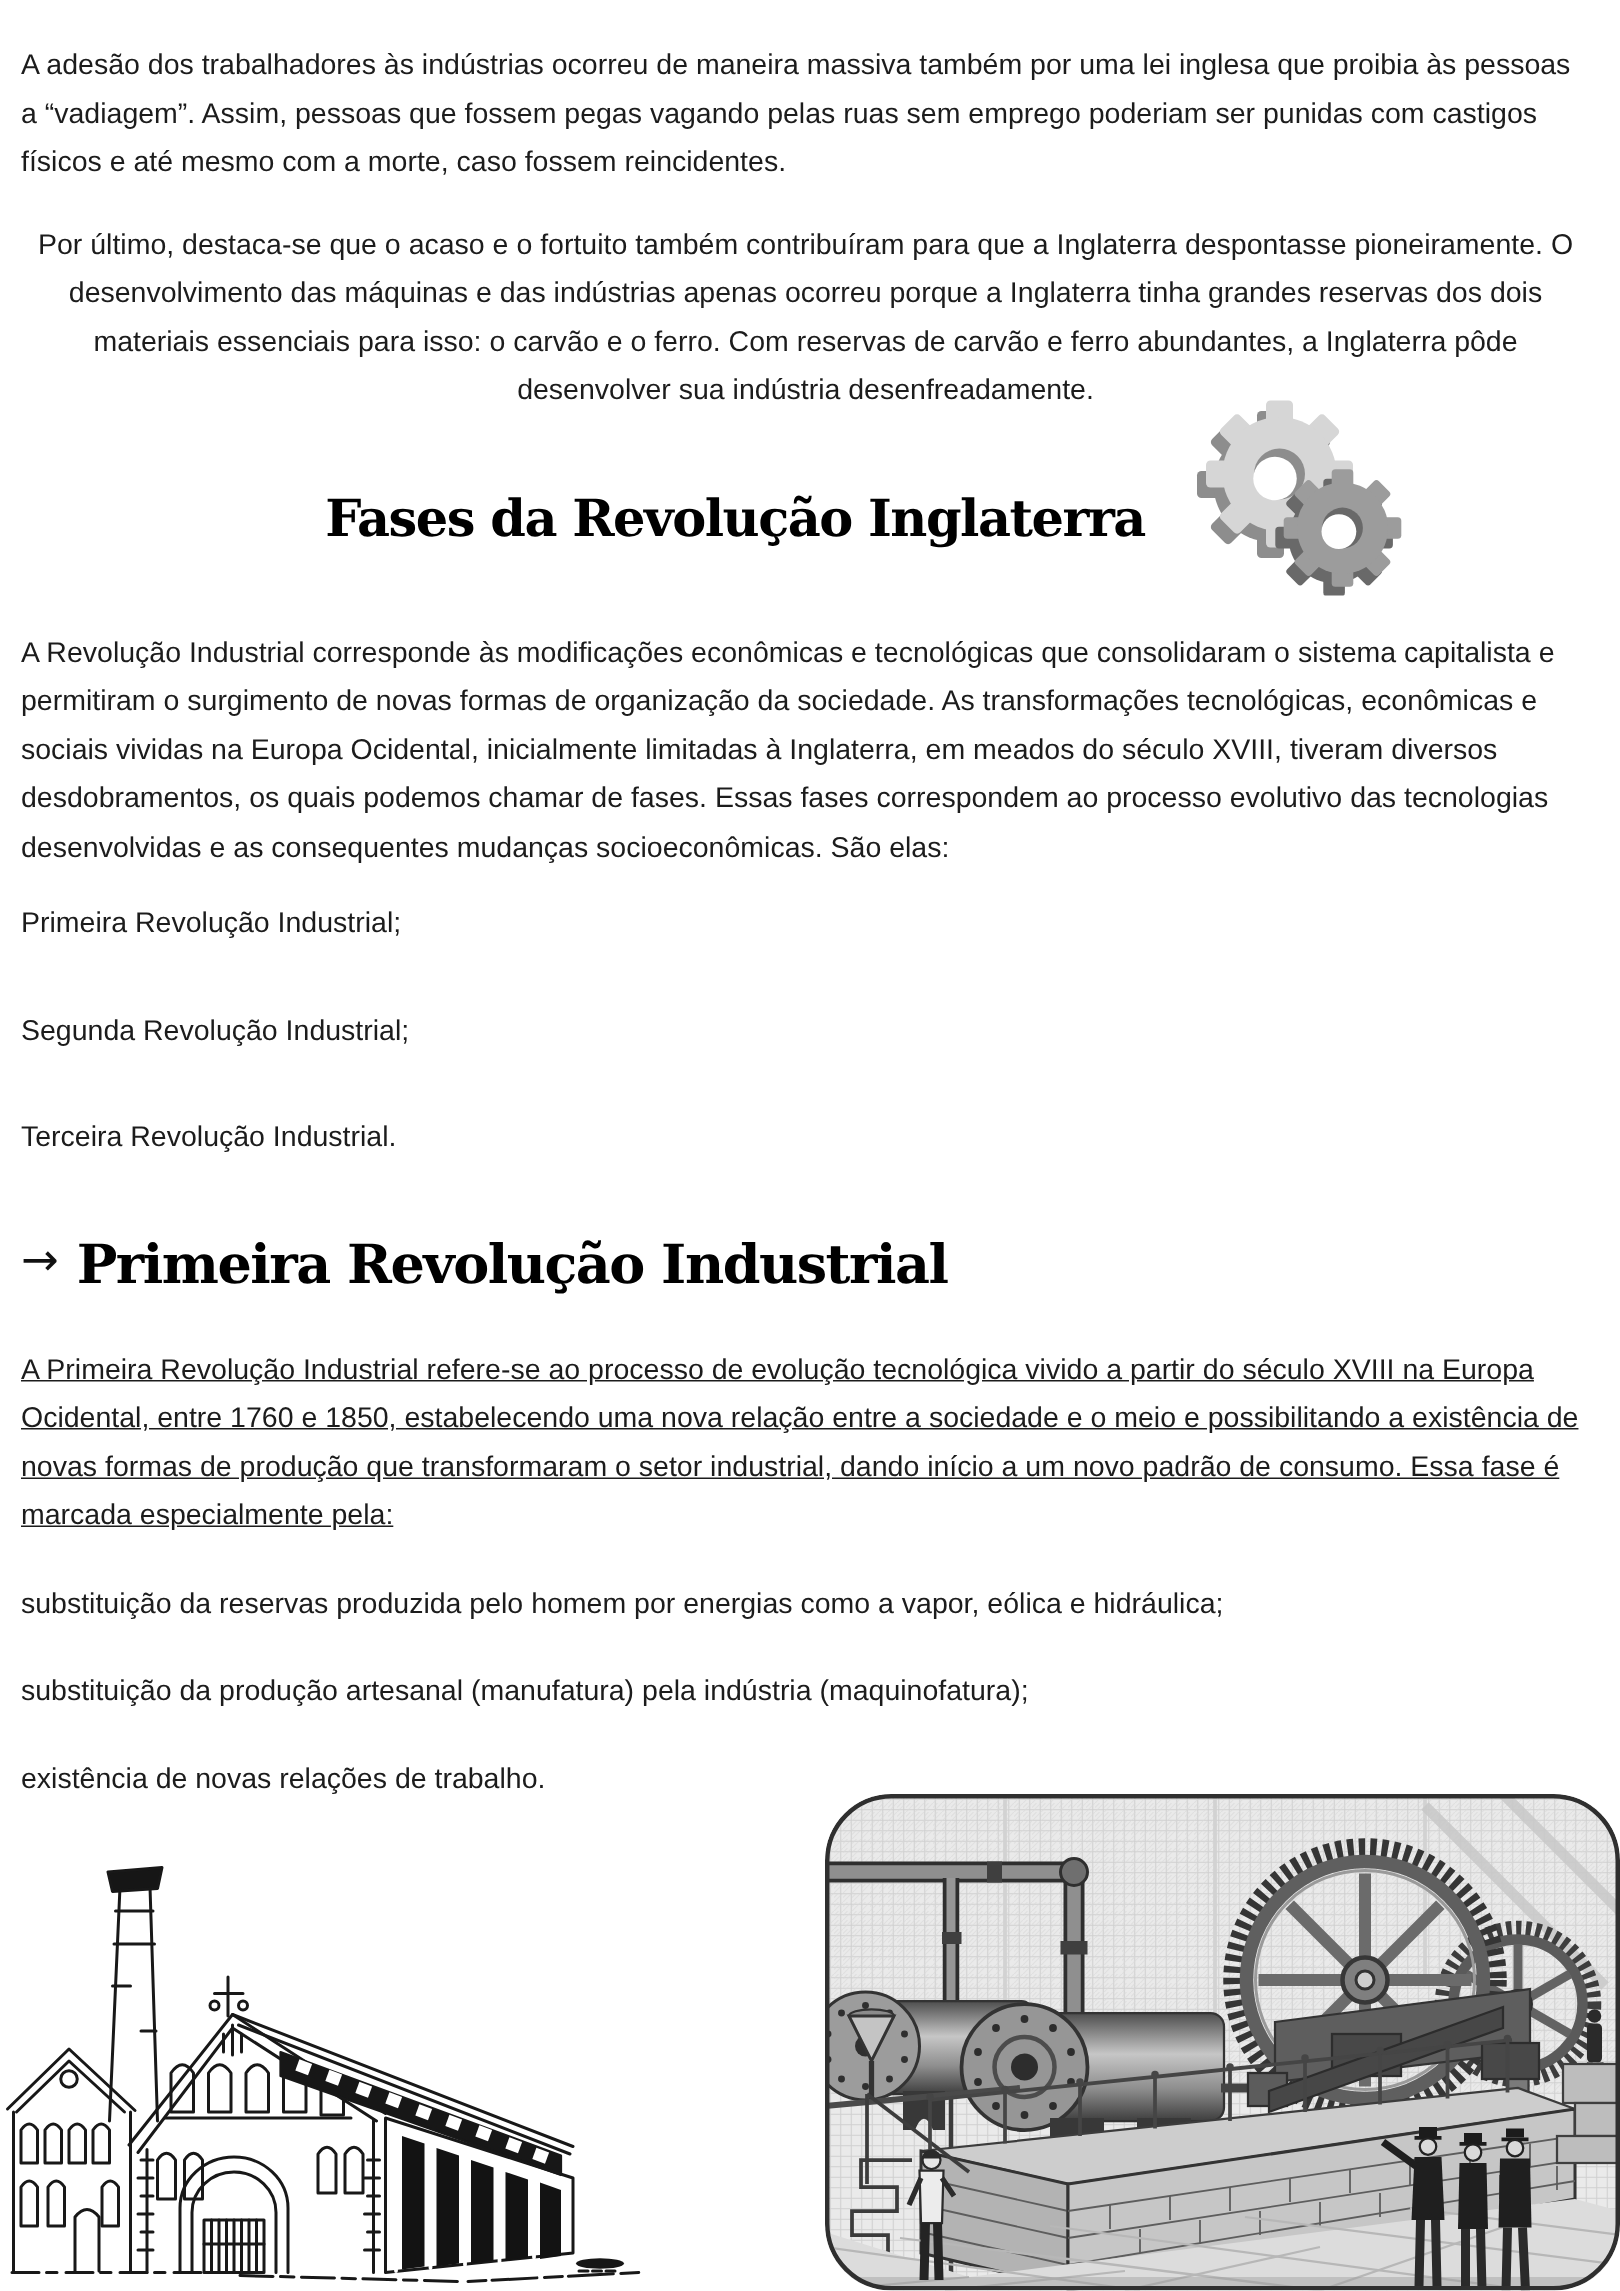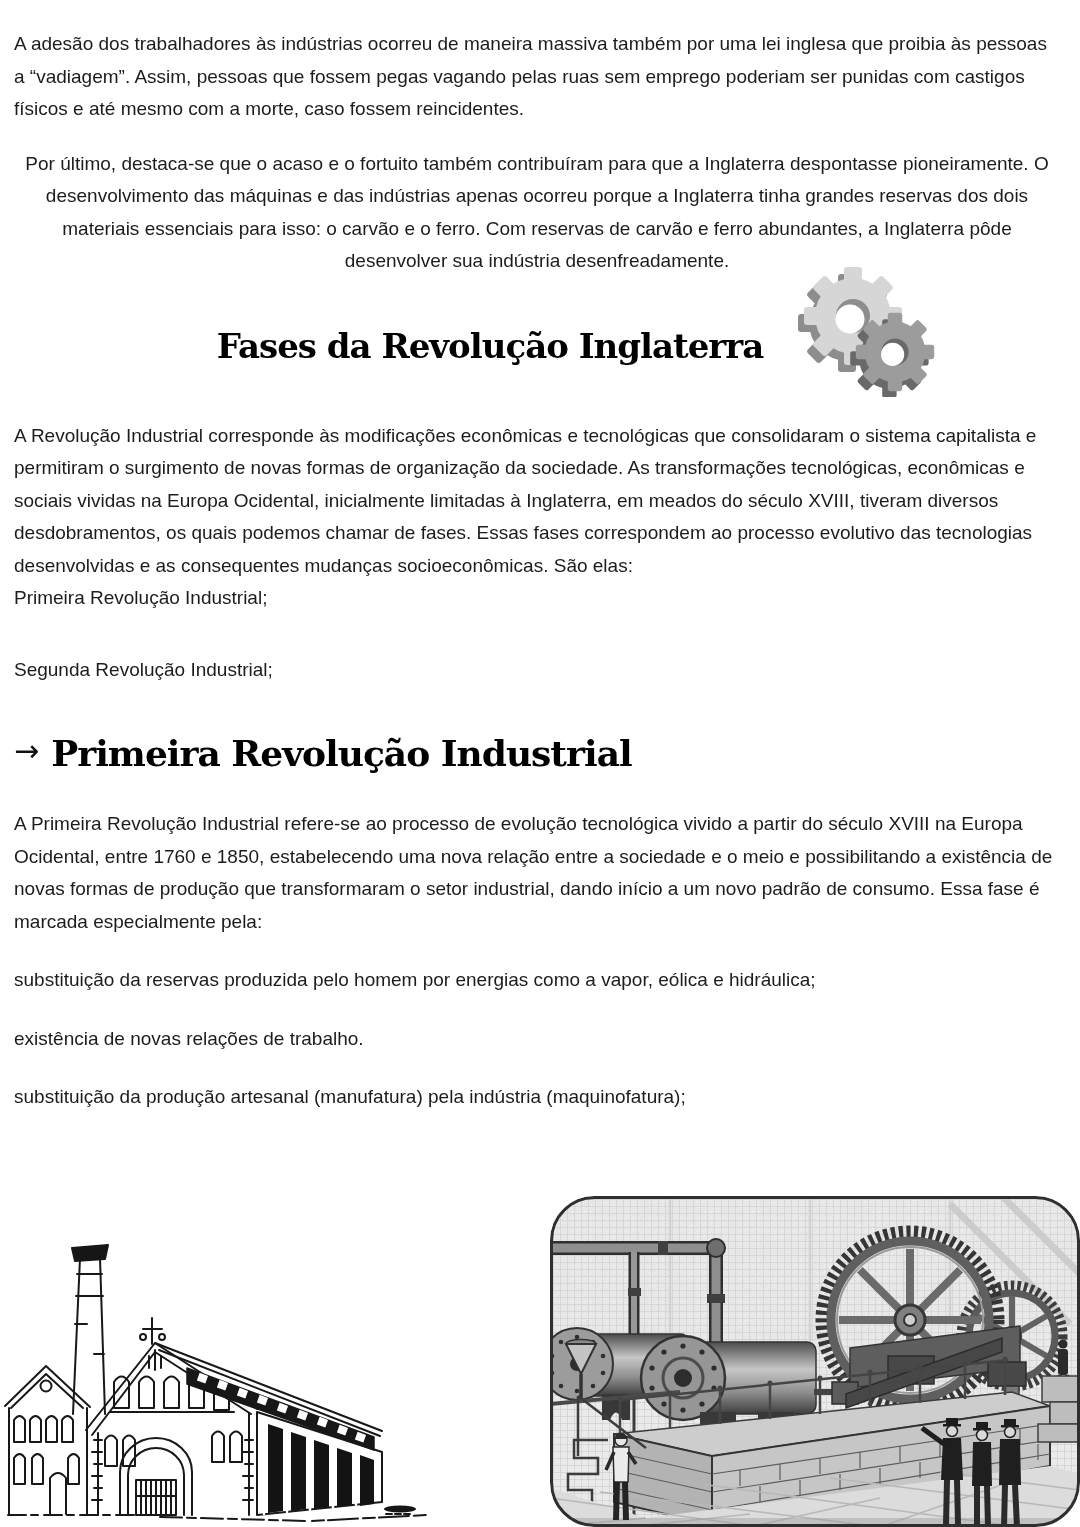--- a/index.html
+++ b/index.html
@@ -1,21 +1,21 @@
 <!DOCTYPE html>
 <html><head>
 <meta charset="utf-8">
 <style>
   html,body{margin:0;padding:0;background:#ffffff;}
   body{width:1080px;height:1527px;overflow:hidden;position:relative;
        font-family:"Liberation Sans",sans-serif;color:#1c1c1c;}
   .page{position:absolute;inset:0;padding-top:28px;}
   .body-text{margin:0 20px 0 14px;font-size:19px;line-height:32.5px;color:#1c1c1c;}
-  .mt22{margin-top:22px;text-align:center;} .mt12{margin-top:12px;} .mt18{}
-  .mt24{margin-top:39px;} .mt30{margin-top:30px;} .mt26{margin-top:26px;}
+  .mt22{margin-top:22px;text-align:center;} .mt12{margin-top:12px;} .mt18{margin-top:18px;}
+  .mt24{margin-top:39px;} .mt30{margin-top:30px;text-decoration:underline;} .mt26{margin-top:26px;}
   .s1-head{position:relative;margin-top:20px;height:110px;}
   .s1-title{width:980px;text-align:center;padding-top:26px;margin:0;
             font-family:"DejaVu Serif",serif;font-weight:800;font-size:34px;
             letter-spacing:-1px;color:#000;line-height:44px;}
   .gears-wrap{position:absolute;left:791px;top:262px;width:150px;height:135px;}
   .s2-title{margin:42px 20px 0 14px;font-family:"DejaVu Serif",serif;font-weight:800;
             font-size:36px;letter-spacing:-1px;color:#000;line-height:50px;display:flex;
             align-items:center;gap:12px;}
   .s2-arrow{font-family:"DejaVu Sans",sans-serif;font-weight:400;font-size:30px;color:#111;
             letter-spacing:0;position:relative;top:-2px;}
@@ -33,31 +33,32 @@
   <p class="body-text mt22">Por último, destaca-se que o acaso e o fortuito também contribuíram para que a Inglaterra despontasse pioneiramente. O desenvolvimento das máquinas e das indústrias apenas ocorreu porque a Inglaterra tinha grandes reservas dos dois materiais essenciais para isso: o carvão e o ferro. Com reservas de carvão e ferro abundantes, a Inglaterra pôde desenvolver sua indústria desenfreadamente.</p>
 
   <div class="s1-head">
     <h1 class="s1-title">Fases da Revolução Inglaterra</h1>
   </div>
 
   <p class="body-text mt12">A Revolução Industrial corresponde às modificações econômicas e tecnológicas que consolidaram o sistema capitalista e permitiram o surgimento de novas formas de organização da sociedade. As transformações tecnológicas, econômicas e sociais vividas na Europa Ocidental, inicialmente limitadas à Inglaterra, em meados do século XVIII, tiveram diversos desdobramentos, os quais podemos chamar de fases. Essas fases correspondem ao processo evolutivo das tecnologias desenvolvidas e as consequentes mudanças socioeconômicas. São elas:</p>
 
   <p class="body-text mt18">Primeira Revolução Industrial;</p>
   <p class="body-text mt24">Segunda Revolução Industrial;</p>
+  <p class="body-text mt24">Terceira Revolução Industrial.</p>
 
   <h2 class="s2-title">
     <span class="s2-arrow">→</span>
     <span>Primeira Revolução Industrial</span>
   </h2>
 
   <p class="body-text mt30">A Primeira Revolução Industrial refere-se ao processo de evolução tecnológica vivido a partir do século XVIII na Europa Ocidental, entre 1760 e 1850, estabelecendo uma nova relação entre a sociedade e o meio e possibilitando a existência de novas formas de produção que transformaram o setor industrial, dando início a um novo padrão de consumo. Essa fase é marcada especialmente pela:</p>
 
   <p class="body-text mt26">substituição da reservas produzida pelo homem por energias como a vapor, eólica e hidráulica;</p>
+  <p class="body-text mt26">substituição da produção artesanal (manufatura) pela indústria (maquinofatura);</p>
   <p class="body-text mt26">existência de novas relações de trabalho.</p>
-  <p class="body-text mt26">substituição da produção artesanal (manufatura) pela indústria (maquinofatura);</p>
 
   <div class="gears-wrap">
     <svg width="150" height="135" viewBox="0 0 150 135" aria-hidden="true">
       <defs>
         <g id="gteeth">
           <rect x="-9" y="-49" width="18" height="20" rx="3"></rect>
           <rect x="-9" y="-49" width="18" height="20" rx="3" transform="rotate(45)"></rect>
           <rect x="-9" y="-49" width="18" height="20" rx="3" transform="rotate(90)"></rect>
           <rect x="-9" y="-49" width="18" height="20" rx="3" transform="rotate(135)"></rect>
           <rect x="-9" y="-49" width="18" height="20" rx="3" transform="rotate(180)"></rect>

